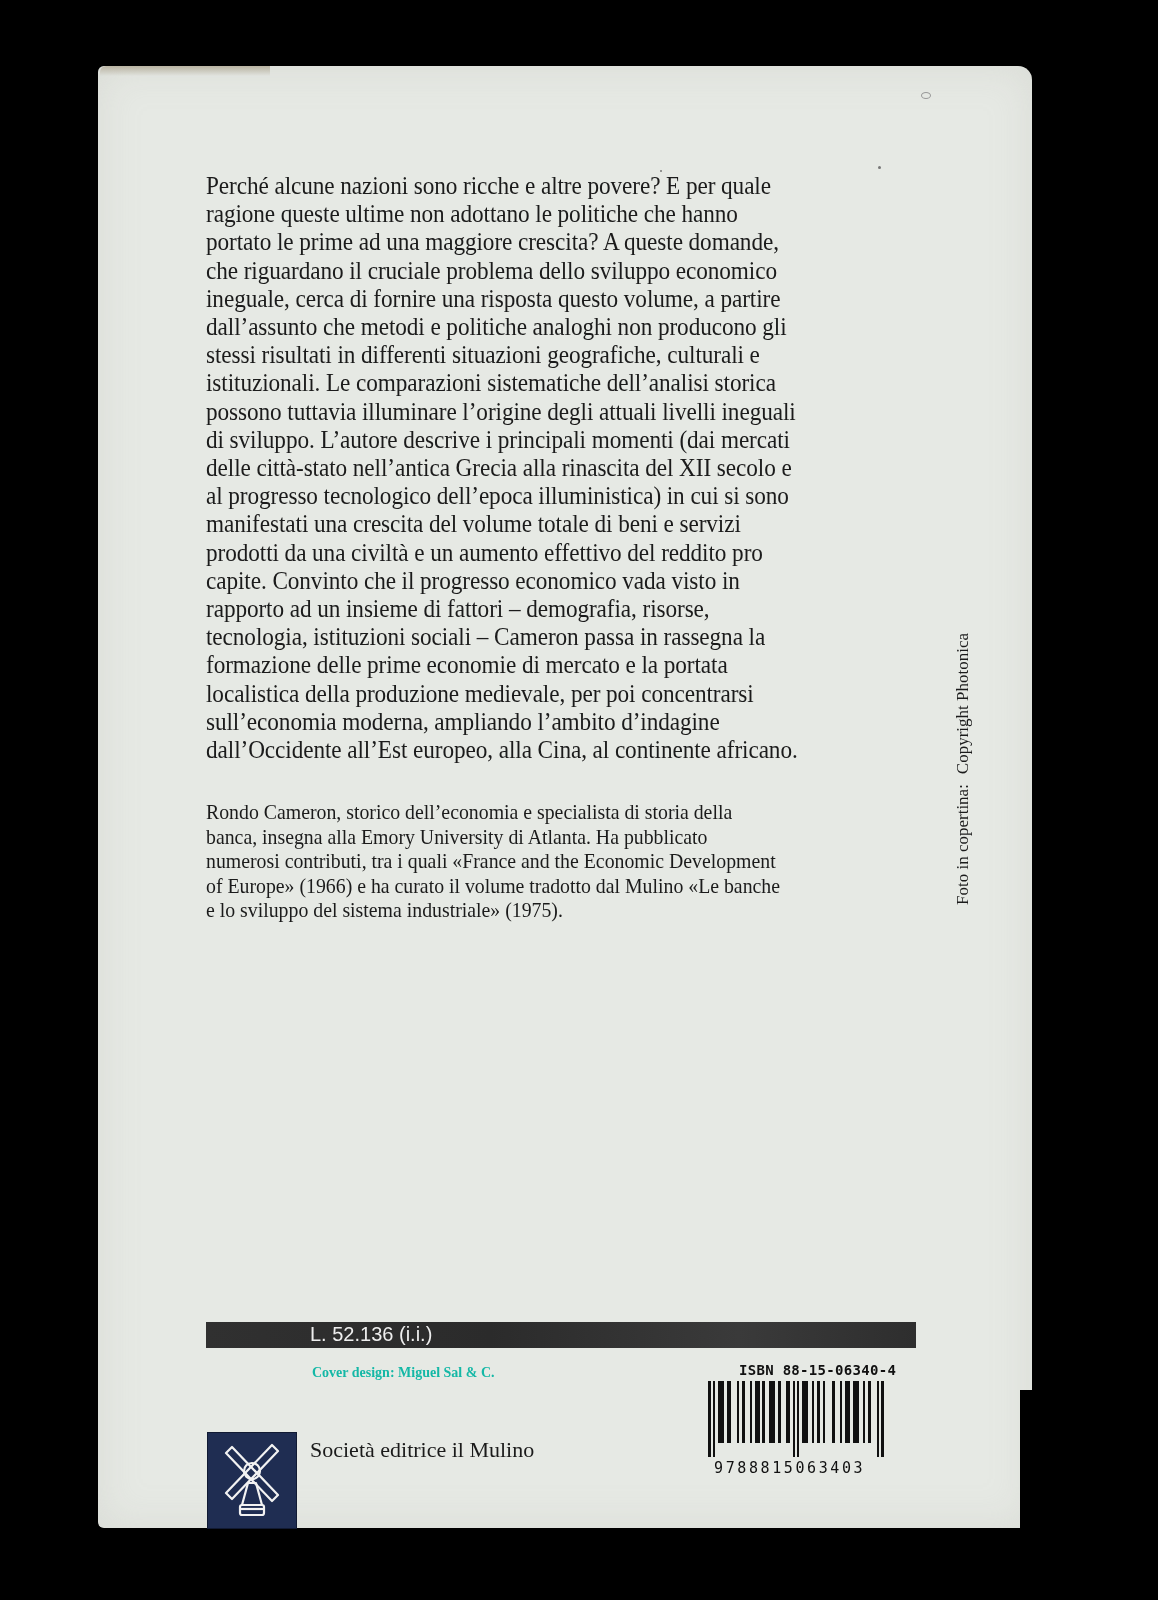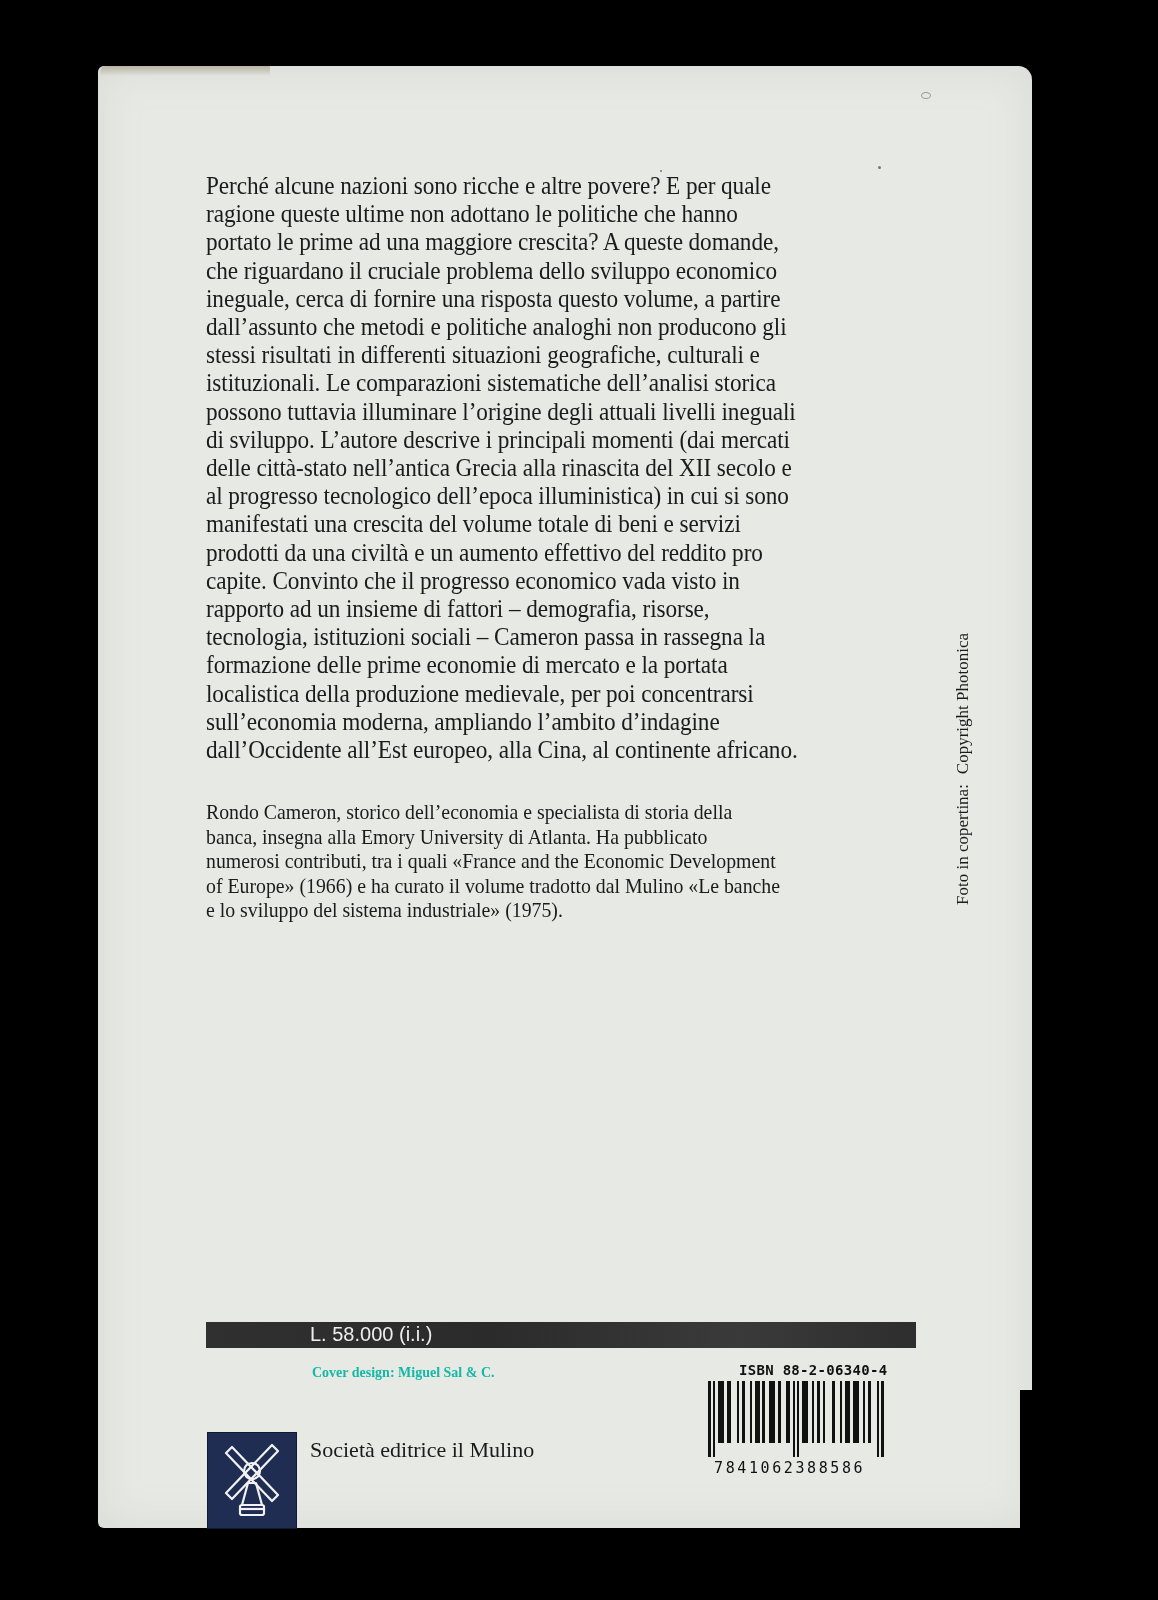--- a/index.html
+++ b/index.html
@@ -180,26 +180,26 @@
   <span class="line">numerosi contributi, tra i quali «France and the Economic Development</span>
   <span class="line">of Europe» (1966) e ha curato il volume tradotto dal Mulino «Le banche</span>
   <span class="line">e lo sviluppo del sistema industriale» (1975).</span>
 </div>
 
 <div class="photo-credit">
   <span>Foto in copertina:</span><span class="gap"></span><span>Copyright Photonica</span>
 </div>
 
 <div class="price-bar">
-  <span class="price-text">L.  58.000  (i.i.)</span>
+  <span class="price-text">L.  52.136  (i.i.)</span>
 </div>
 
 <div class="cover-design">Cover design: Miguel Sal &amp; C.</div>
 
-<div class="isbn">ISBN 88-2-06340-4</div>
+<div class="isbn">ISBN 88-15-06340-4</div>
 
 <div class="barcode">
   <span class="tall" style="width:3px"></span>
     <span class="gap" style="width:2px"></span>
     <span class="tall" style="width:2px"></span>
     <span class="gap" style="width:3px"></span>
   <span style="width:6px"></span>
     <span class="gap" style="width:3px"></span>
     <span style="width:4px"></span>
     <span class="gap" style="width:6px"></span>
@@ -241,21 +241,21 @@
     <span class="gap" style="width:4px"></span>
   <span style="width:2px"></span>
     <span class="gap" style="width:3px"></span>
     <span style="width:3px"></span>
     <span class="gap" style="width:6px"></span>
   <span class="tall" style="width:2px"></span>
     <span class="gap" style="width:2px"></span>
     <span class="tall" style="width:3px"></span>
 </div>
 
-<div class="ean">7841062388586</div>
+<div class="ean">9788815063403</div>
 
 <div class="logo">
   <svg width="88" height="95" viewBox="0 0 88 95">
     <g fill="none" stroke="#f2f2f2" stroke-width="2.2" stroke-linejoin="round">
       <circle cx="44" cy="38" r="8"></circle>
       <path d="M40 50 L34 72 L54 72 L48 50 Z"></path>
       <rect x="32" y="72" width="24" height="10" rx="2"></rect>
       <line x1="32" y1="76" x2="56" y2="76"></line>
       <path d="M18 20 L24 14 L70 62 L64 68 Z"></path>
       <path d="M64 12 L70 18 L24 66 L18 60 Z"></path>

